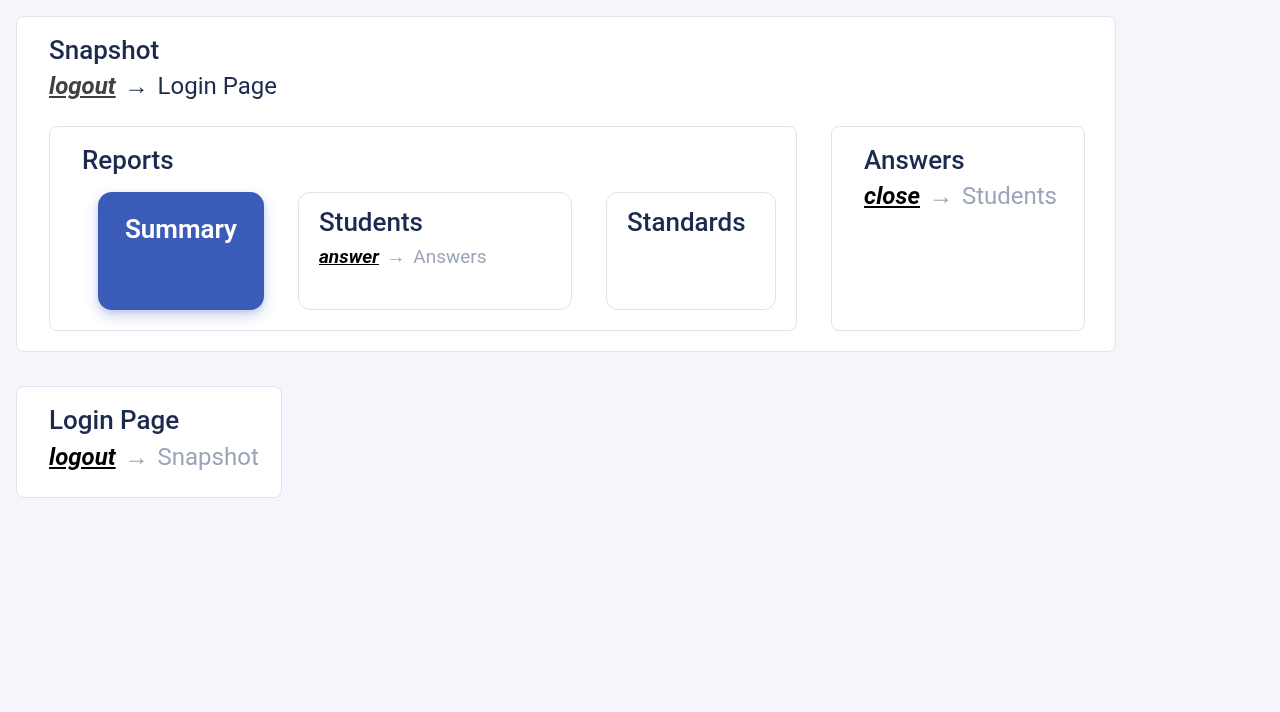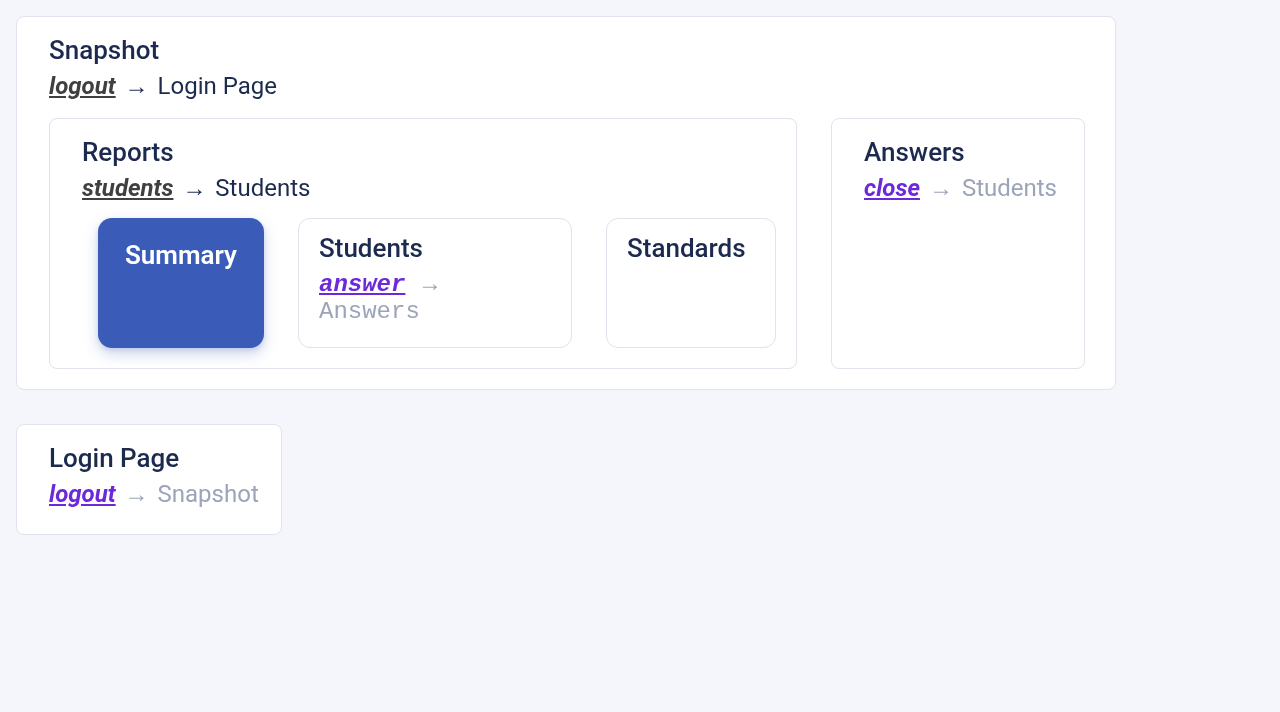--- a/index.html
+++ b/index.html
@@ -33,39 +33,39 @@
     color: #404040;
     font-style: italic;
     font-weight: 700;
     text-decoration: underline;
     cursor: pointer;
   }
   .arrow {
     color: #1b2a4e;
     margin: 0 3px;
   }
-  .dim .link { color: #6d28d9; }
+  .dim .link { color: #000000; }
   .dim .arrow { color: #9ba4b8; }
   .dim .dest { color: #9ba4b8; }
 
   .snapshot-card { width: 1100px; }
-  .snapshot-inner { display: flex; gap: 34px; margin-top: 18px; }
+  .snapshot-inner { display: flex; gap: 34px; margin-top: 26px; }
   .reports-card { flex: 0 0 746px; }
   .answers-card { flex: 0 0 254px; }
 
   .tabs-row { display: flex; gap: 34px; margin-top: 16px; margin-left: 16px; }
   .tab {
     background: #fff;
     border: 1px solid #e0e3ec;
     border-radius: 12px;
     padding: 14px 20px 16px 20px;
     min-height: 118px;
   }
   .tab .title { font-size: 26px; margin: 0 0 6px 0; }
-  .tab .link-line { font-size: 24px; font-family: Liberation Mono, monospace; }
+  .tab .link-line { font-size: 19px; }
 
   .tab-active {
     background: #3b5bb8;
     border: none;
     color: #fff;
     border-radius: 14px;
     box-shadow: 0 6px 14px rgba(59,91,184,0.25), 0 2px 4px rgba(59,91,184,0.15);
     display: flex;
     align-items: flex-start;
     justify-content: center;
@@ -90,25 +90,20 @@
     <span class="link">logout</span>
     <span class="arrow">→</span>
     <span class="dest">Login Page</span>
   </div>
 
   <div class="snapshot-inner">
 
     <div class="card reports-card">
       <div class="title">Reports</div>
 
-      <div class="link-line">
-        <span class="link">students</span>
-        <span class="arrow">→</span>
-        <span class="dest">Students</span>
-      </div>
 
       <div class="tabs-row">
         <div class="tab tab-active">
           <div class="title sm-title">Summary</div>
         </div>
         <div class="tab" style="width:274px;">
           <div class="title sm-title">Students</div>
           <div class="link-line dim">
             <span class="link">answer</span>
             <span class="arrow">→</span>

